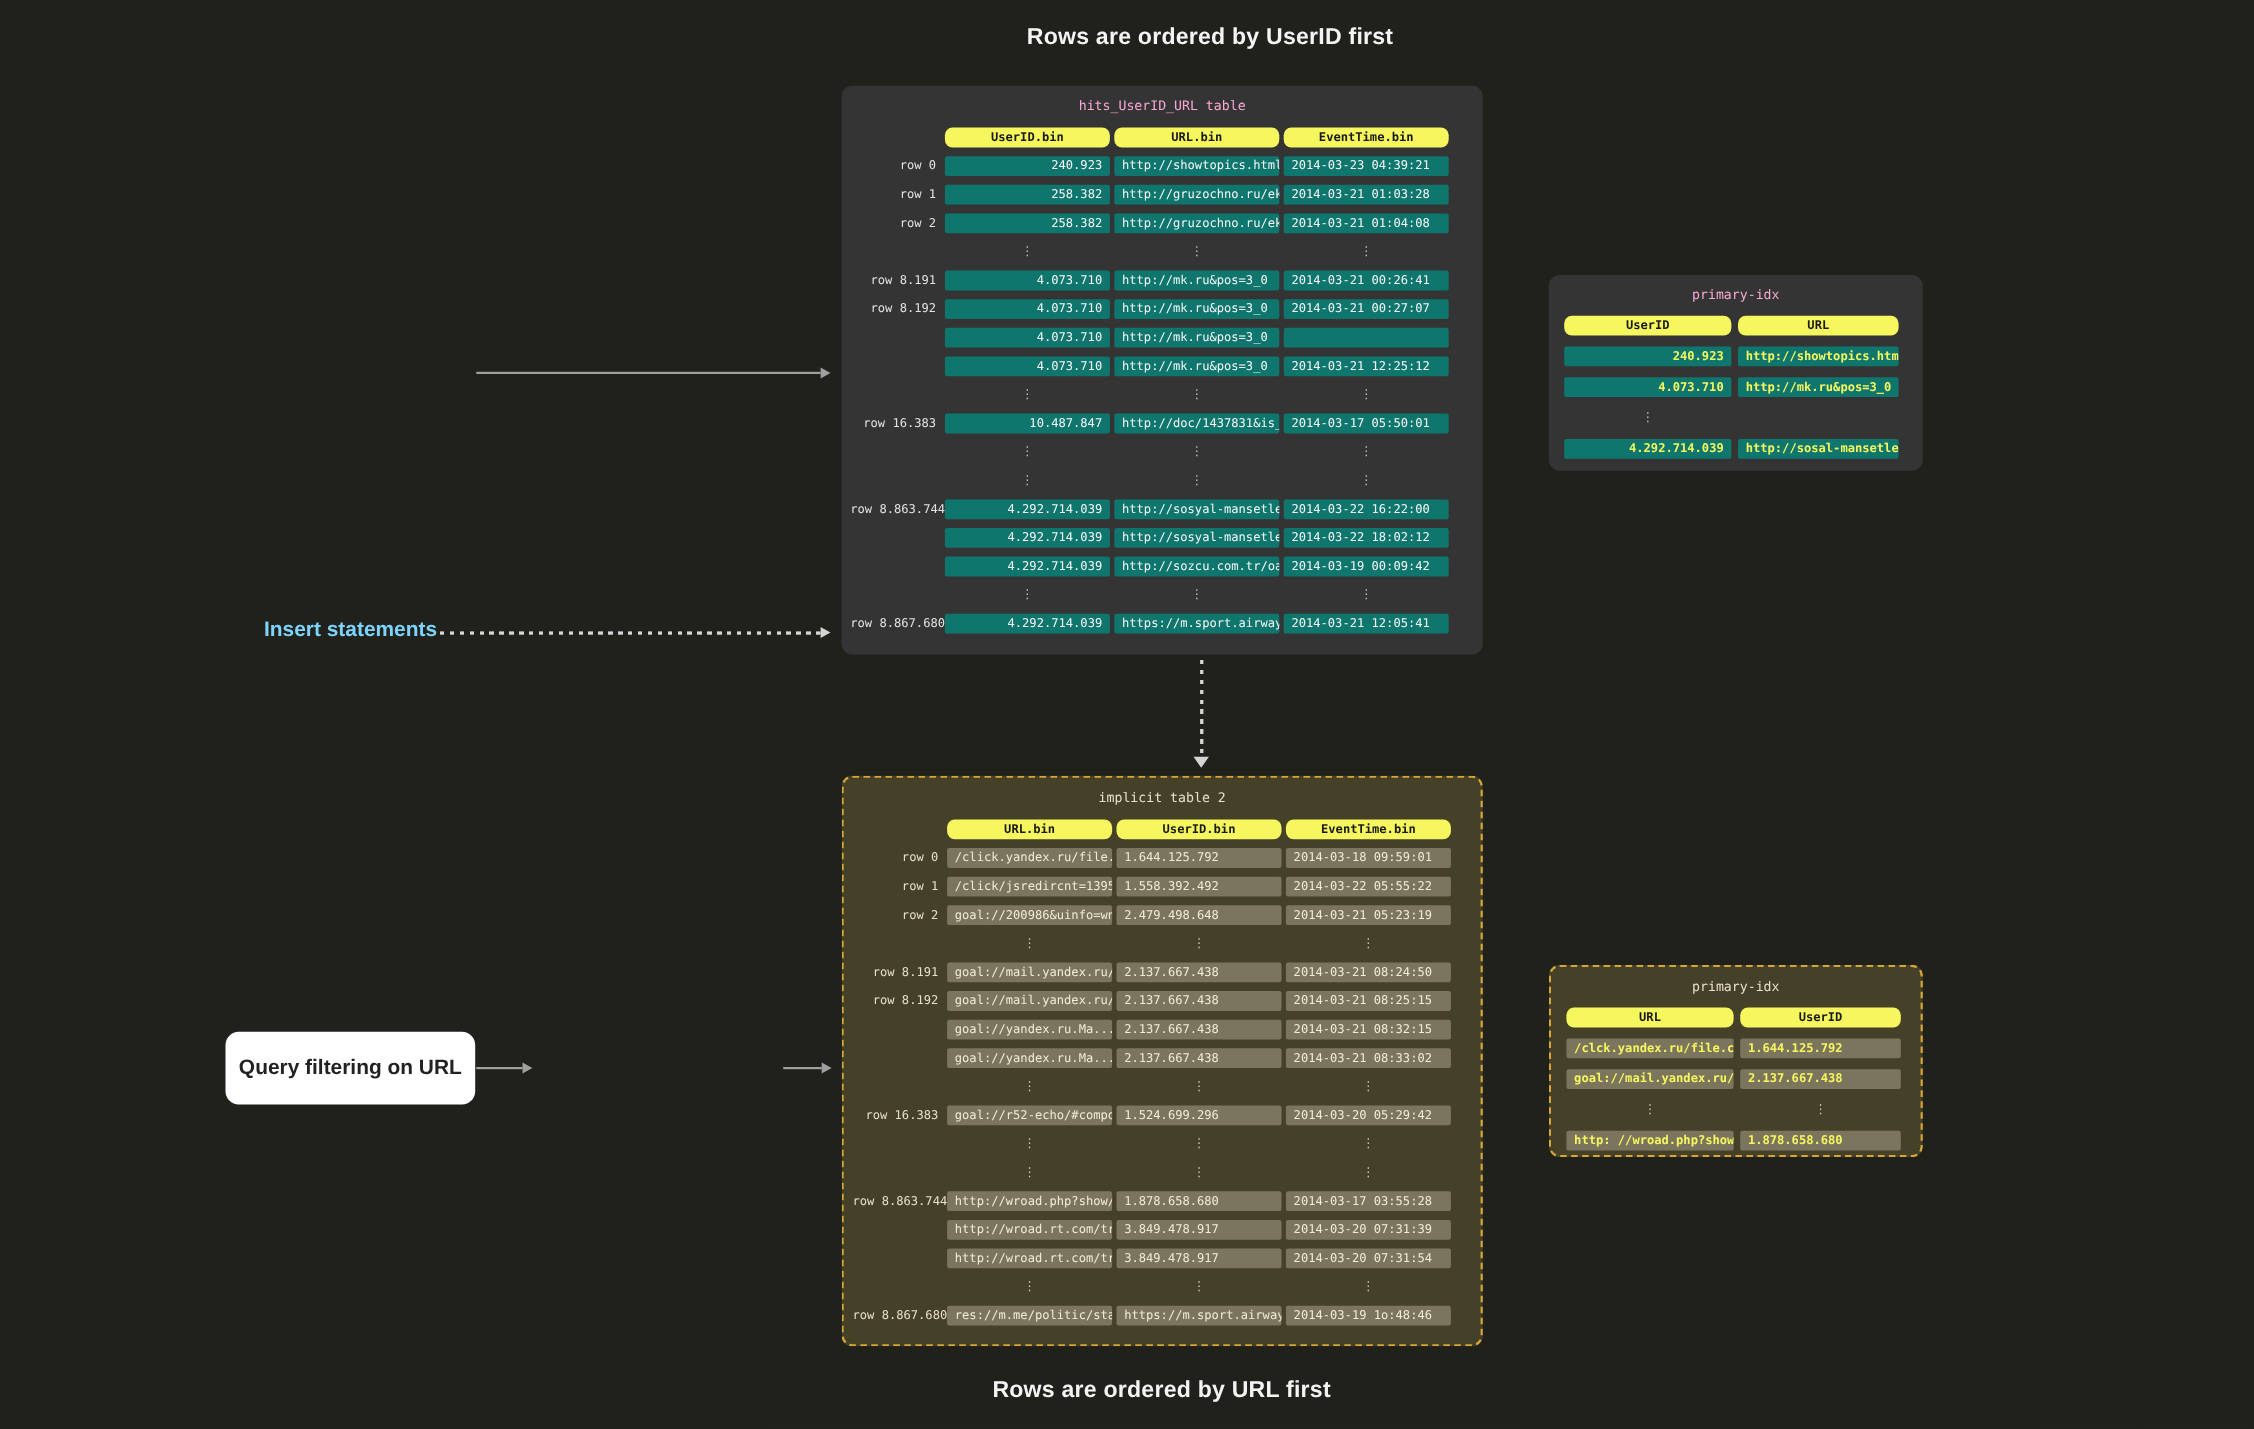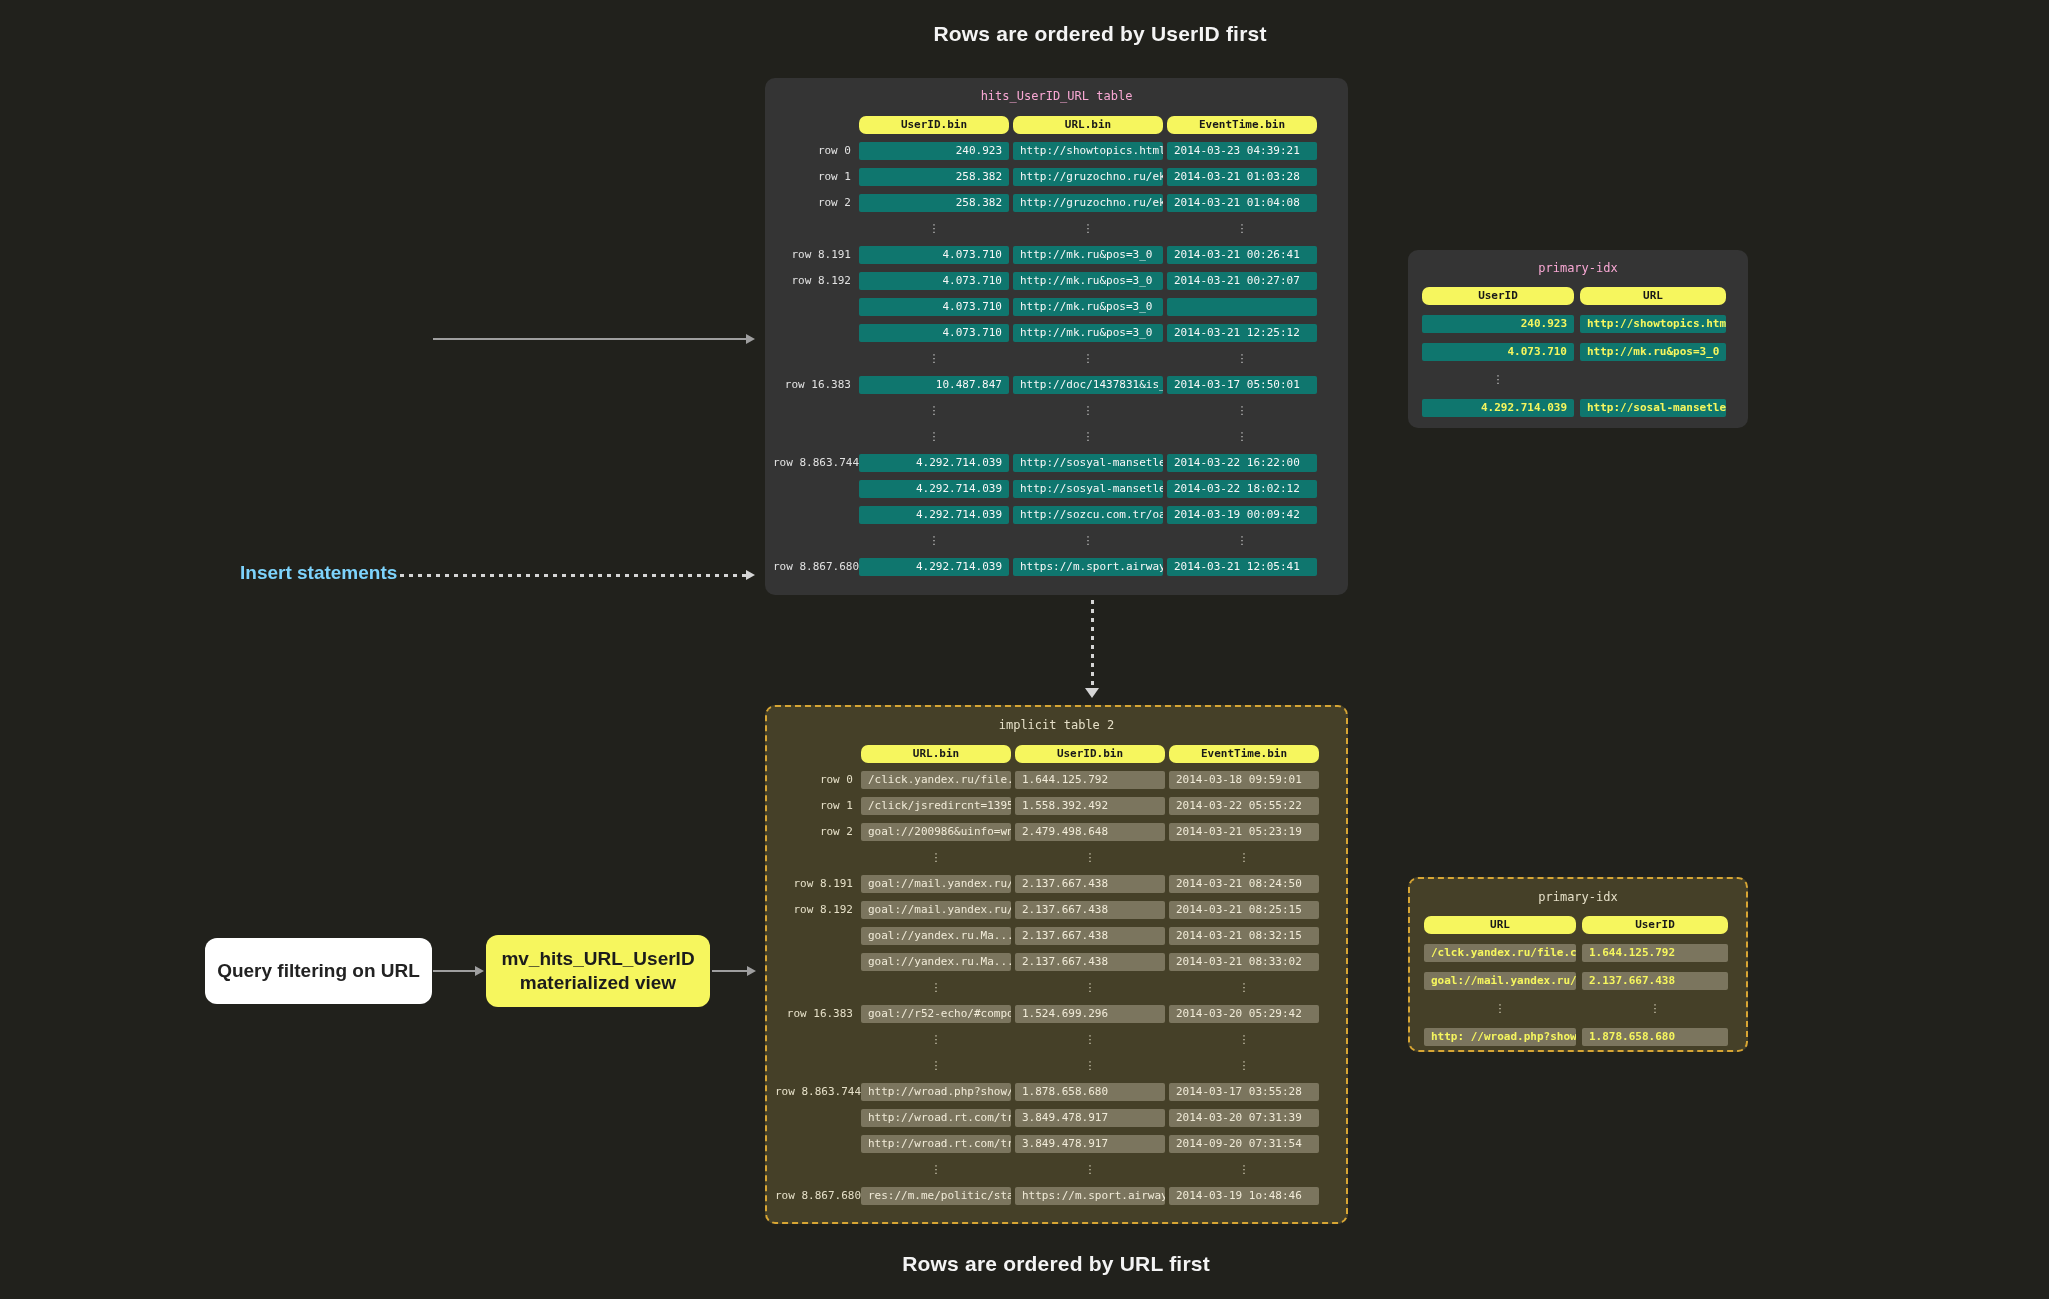--- a/index.html
+++ b/index.html
@@ -215,21 +215,21 @@
         <div class="cell c0">http://wroad.php?show/7...</div>
         <div class="cell c1">1.878.658.680</div>
         <div class="cell c2">2014-03-17 03:55:28</div>
         <div class="row-label"></div>
         <div class="cell c0">http://wroad.rt.com/tr/...</div>
         <div class="cell c1">3.849.478.917</div>
         <div class="cell c2">2014-03-20 07:31:39</div>
         <div class="row-label"></div>
         <div class="cell c0">http://wroad.rt.com/tr/...</div>
         <div class="cell c1">3.849.478.917</div>
-        <div class="cell c2">2014-09-20 07:31:54</div>
+        <div class="cell c2">2014-03-20 07:31:54</div>
         <div class="row-label"></div>
         <div class="dots-cell">⋮</div>
         <div class="dots-cell">⋮</div>
         <div class="dots-cell">⋮</div>
         <div class="row-label">row 8.867.680</div>
         <div class="cell c0">res://m.me/politic/stati...</div>
         <div class="cell c1">https://m.sport.airway/?</div>
         <div class="cell c2">2014-03-19 1o:48:46</div>
       </div>
   </div>
@@ -259,22 +259,16 @@
 
   <div class="dash-v" style="left:1091px;top:600px;height:88px;"></div>
   <div class="head-d" style="left:1085px;top:688px;"></div>
 
   <div class="note-box note-white" style="left:205px;top:938px;width:227px;height:66px;">
     <span>Query filtering on URL</span>
   </div>
   <div class="hline" style="left:433px;top:970px;width:42px;"></div>
   <div class="head-r" style="left:475px;top:966px;"></div>
 
-  <div class="note-box note-yellow" style="left:486px;top:935px;width:224px;height:72px;">
-    <span>
-      <span style="display:block">mv_hits_URL_UserID</span>
-      <span style="display:block">materialized view</span>
-    </span>
-  </div>
   <div class="hline" style="left:712px;top:970px;width:35px;"></div>
   <div class="head-r" style="left:747px;top:966px;"></div>
 
 </div>
 
 </body></html>

